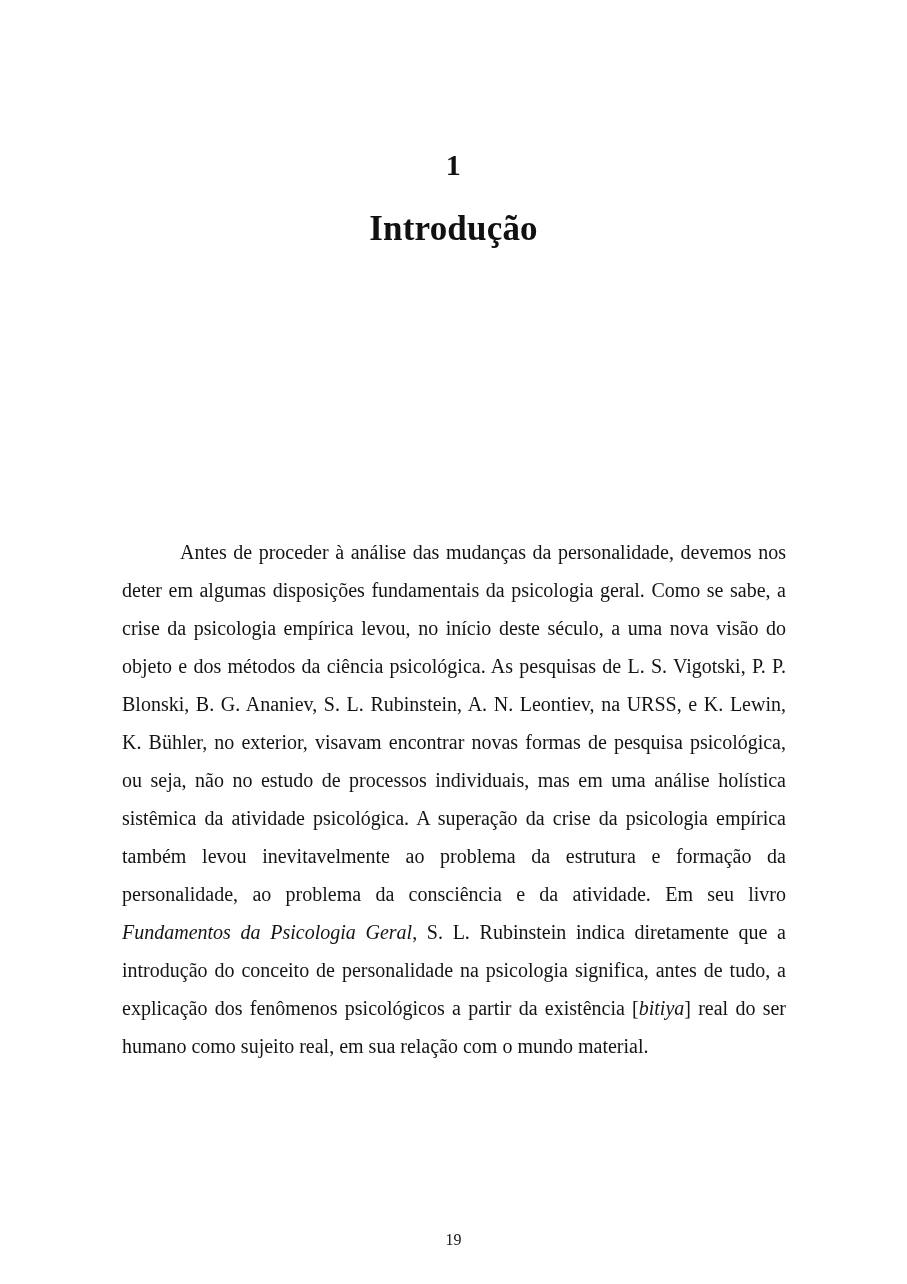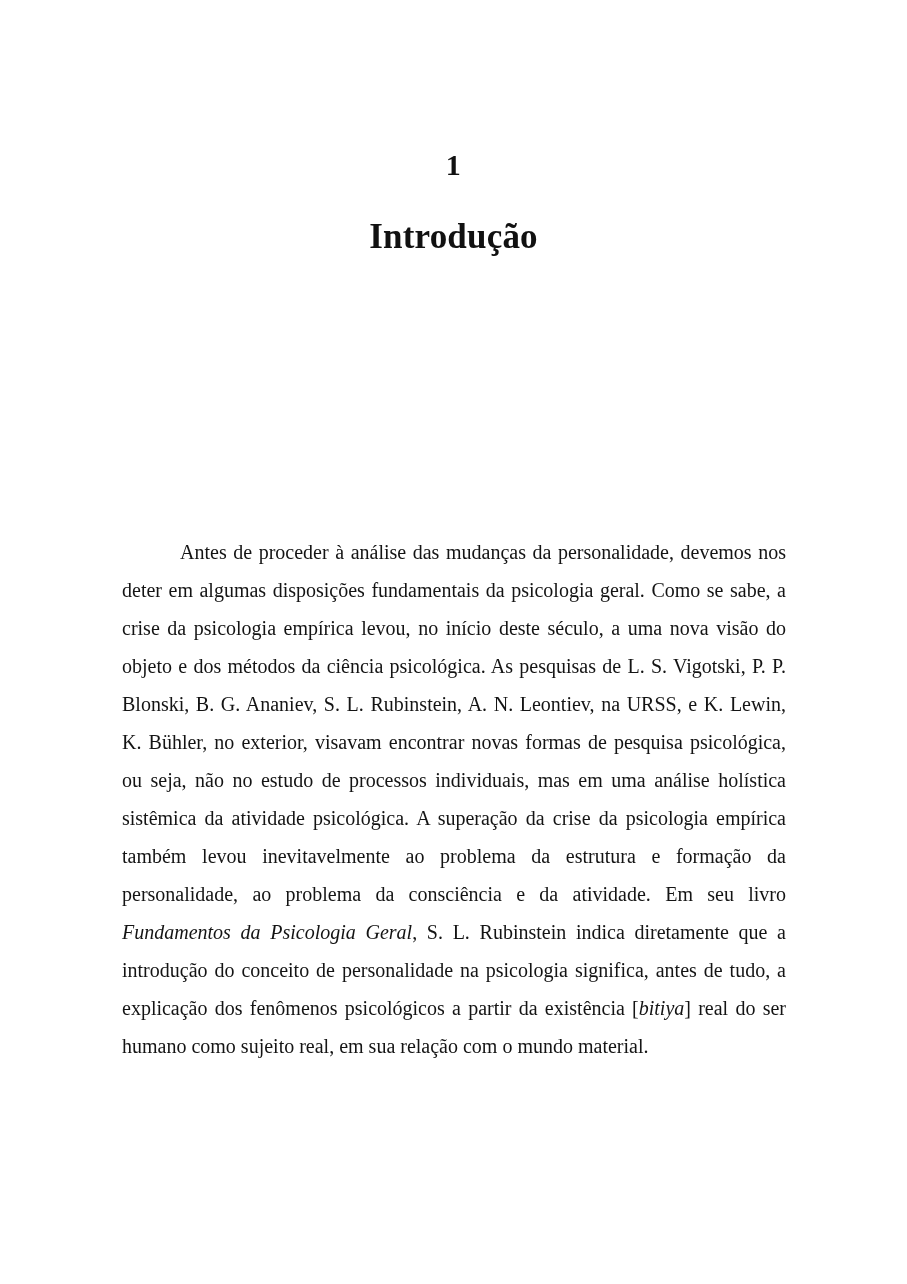--- a/index.html
+++ b/index.html
@@ -32,21 +32,21 @@
   .chapter-number {
     display: block;
     font-size: 30px;
     font-weight: bold;
     line-height: 1.1;
     letter-spacing: 0.3px;
     color: #111111;
   }
   .chapter-title {
     display: block;
-    margin-top: 36px;
+    margin-top: 28px;
     font-size: 35px;
     font-weight: bold;
     line-height: 1.15;
     letter-spacing: 0.2px;
     color: #111111;
   }
 
   
   .body-block {
     position: absolute;
@@ -89,14 +89,17 @@
 
   <div class="chapter-head">
     <span class="chapter-number">1</span>
     <span class="chapter-title">Introdução</span>
   </div>
 
   <div class="body-block">
     <p class="body-paragraph"><span>Antes de proceder à análise das mudanças da personalidade, devemos nos deter em algumas disposições fundamentais da psicologia geral. Como se sabe, a crise da psicologia empírica levou, no início deste século, a uma nova visão do objeto e dos métodos da ciência psicológica. As pesquisas de L. S. Vigotski, P. P. Blonski, B. G. Ananiev, S. L. Rubinstein, A. N. Leontiev, na URSS, e K. Lewin, K. Bühler, no exterior, visavam encontrar novas formas de pesquisa psicológica, ou seja, não no estudo de processos individuais, mas em uma análise holística sistêmica da atividade psicológica. A superação da crise da psicologia empírica também levou inevitavelmente ao problema da estrutura e formação da personalidade, ao problema da consciência e da atividade. Em seu livro </span><span class="em">Fundamentos da Psicologia Geral</span><span>, S. L. Rubinstein indica diretamente que a introdução do conceito de personalidade na psicologia significa, antes de tudo, a explicação dos fenômenos psicológicos a partir da existência [</span><span class="em">bitiya</span><span>] real do ser humano como sujeito real, em sua relação com o mundo material.</span></p>
   </div>
 
+  <div class="page-footer">
+    <span class="folio">19</span>
+  </div>
 
 </div>
 
 </body></html>

